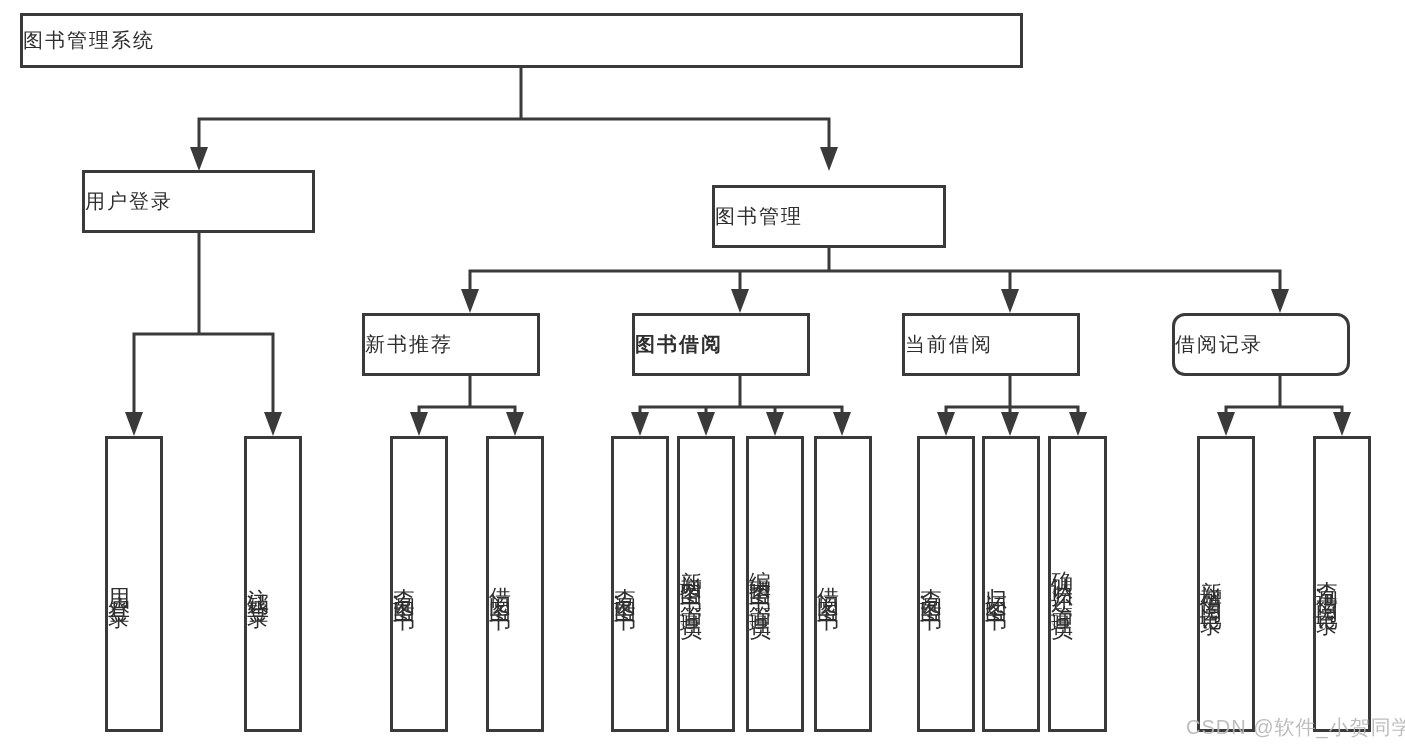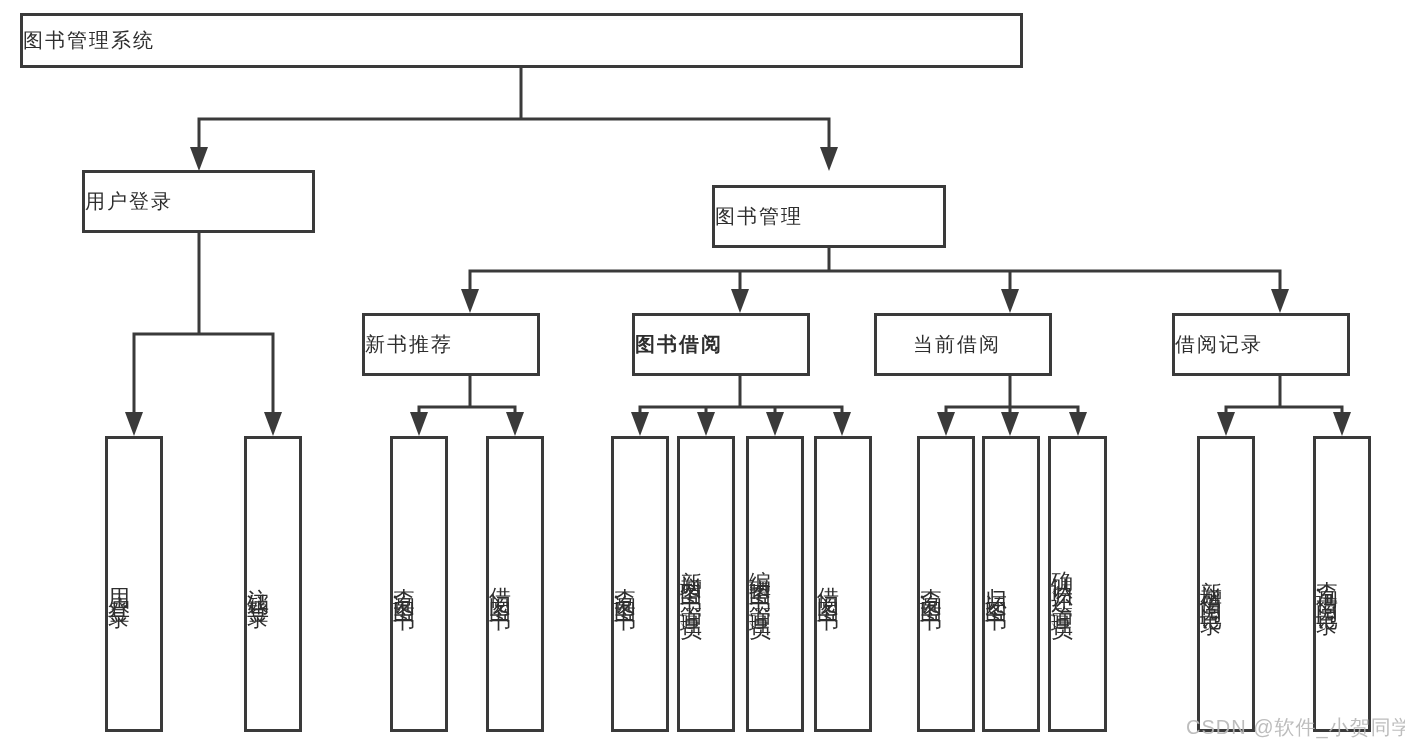--- a/index.html
+++ b/index.html
@@ -38,22 +38,22 @@
     line-height: 1;
     white-space: nowrap;
   }
   
   .n-root { left: 20px;  top: 13px;  width: 1003px; height: 55px; }
   .n-l2a  { left: 82px;  top: 170px; width: 233px;  height: 63px; }
   .n-l2b  { left: 712px; top: 170px; width: 234px;  height: 63px; margin-top: 15px; }
   .n-l3   { top: 313px; width: 178px; height: 63px; }
   .n-l3a  { left: 362px; }
   .n-l3b  { left: 632px; font-weight: bold; }
-  .n-l3c  { left: 874px; padding-left: 36px; }
-  .n-l3d  { left: 1172px; }
+  .n-l3c  { left: 902px; }
+  .n-l3d  { left: 1172px; border-radius: 13px; }
   .leaf   { top: 436px; width: 58px; height: 296px; }
   .lf1  { left: 105px; }
   .lf2  { left: 244px; }
   .lf3  { left: 390px; }
   .lf4  { left: 486px; }
   .lf5  { left: 611px; }
   .lf6  { left: 677px; }
   .lf7  { left: 746px; }
   .lf8  { left: 814px; }
   .lf9  { left: 917px; }

